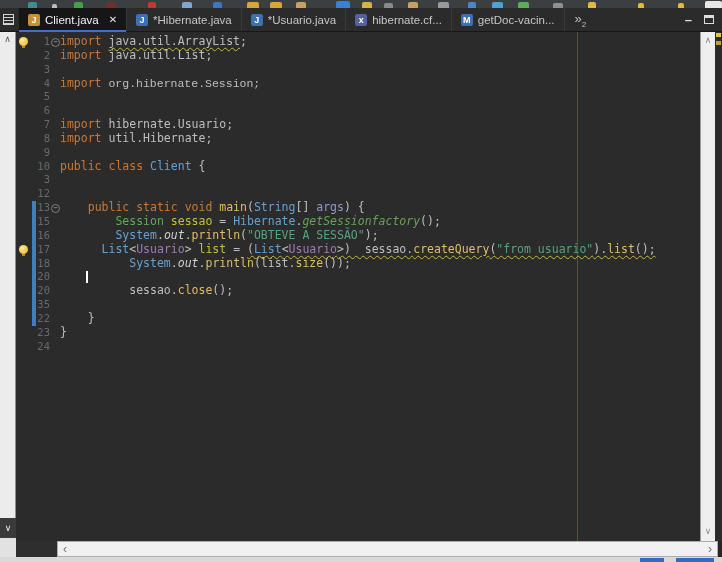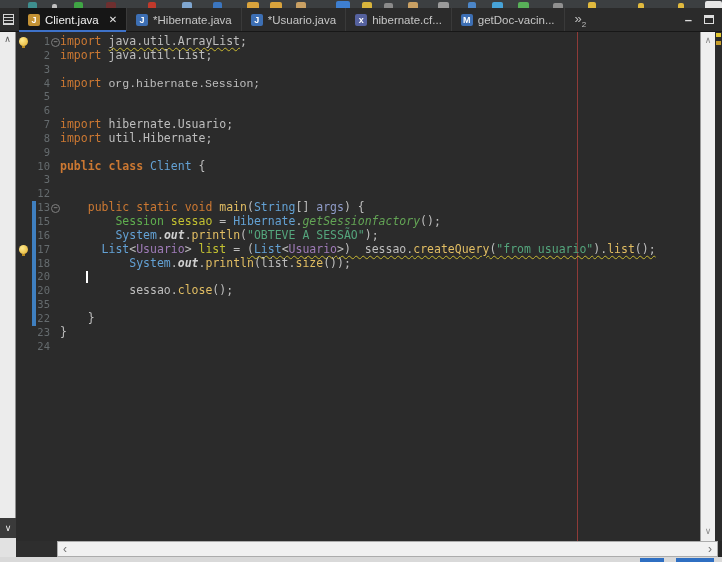--- a/index.html
+++ b/index.html
@@ -50,21 +50,21 @@
   .row.changed .c-bar{background:#3F7FBF;}
   .c-num{width:14px;flex:none;text-align:right;color:#656B6E;font-size:10.5px;}
   .c-fold{width:9px;flex:none;position:relative;}
   .fold{position:absolute;left:1px;top:3px;width:7px;height:7px;border-radius:50%;border:1px solid #808080;
         color:#B5B5B5;font-size:7px;line-height:6px;text-align:center;background:#2B2B2B;}
   .c-code{white-space:pre;position:relative;margin-left:1px;color:#BEBEBE;}
   .bulb{position:absolute;left:3px;top:2px;width:9px;height:9px;border-radius:50%;
         background:radial-gradient(circle at 35% 35%,#FFEB90,#E3AE2B);}
   .bulb::after{content:"";position:absolute;left:3px;top:9px;width:3px;height:2px;background:#B98A20;}
   .caret{position:absolute;top:1px;width:2px;height:12px;background:#FFFFFF;}
-  .tok.i{font-style:italic;} .tok.b{font-weight:bold;}
+  .tok.i{font-style:italic;} .tok.b{font-weight:normal;}
   .tok.u{text-decoration-line:underline;text-decoration-style:wavy;text-decoration-thickness:1px;text-underline-offset:2px;}
   
   .hgap{position:absolute;left:16px;top:541px;width:41px;height:16px;background:#2E2E2E;}
   .hscroll{position:absolute;left:57px;top:541px;width:661px;height:16px;background:#F1F1F1;
            border:1px solid #ACACAC;box-sizing:border-box;display:flex;justify-content:space-between;
            align-items:center;color:#6F6F6F;font-size:12px;padding:0 5px;}
   .brcorner{position:absolute;left:718px;top:541px;width:4px;height:16px;background:#262626;}
   .bstrip{position:absolute;left:0;top:557px;width:722px;height:5px;background:#D9D9D9;}
   .bseg{position:absolute;top:558px;height:4px;}
 </style>
@@ -205,21 +205,21 @@
           <span class="c-bar"></span>
           <span class="c-num">9</span>
           <span class="c-fold"></span>
           <span class="c-code"></span>
         </div>
         <div class="row">
           <span class="c-ic"></span>
           <span class="c-bar"></span>
           <span class="c-num">10</span>
           <span class="c-fold"></span>
-          <span class="c-code"><span class="tok" style="color: rgb(204, 120, 50); font-weight: bold;">public class </span><span class="tok" style="color: rgb(99, 161, 212);">Client</span><span class="tok" style="color: rgb(190, 190, 190);"> {</span></span>
+          <span class="c-code"><span class="tok" style="color: rgb(204, 120, 50);">public class </span><span class="tok" style="color: rgb(99, 161, 212);">Client</span><span class="tok" style="color: rgb(190, 190, 190);"> {</span></span>
         </div>
         <div class="row">
           <span class="c-ic"></span>
           <span class="c-bar"></span>
           <span class="c-num">3</span>
           <span class="c-fold"></span>
           <span class="c-code"></span>
         </div>
         <div class="row">
           <span class="c-ic"></span>

